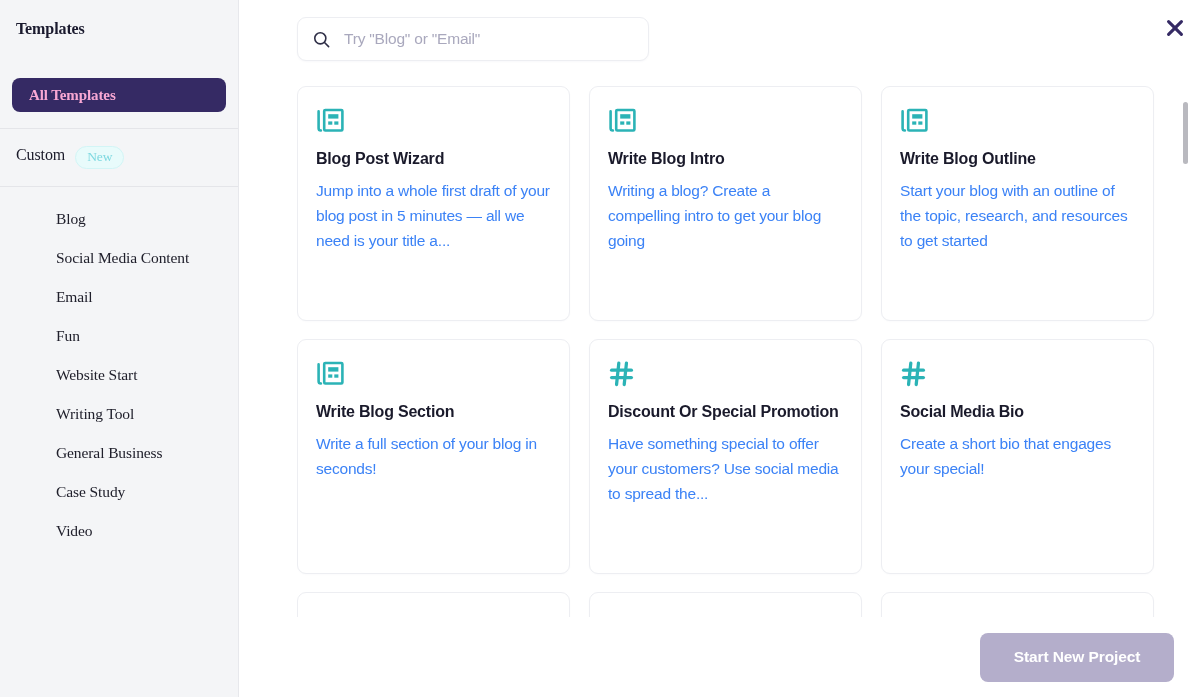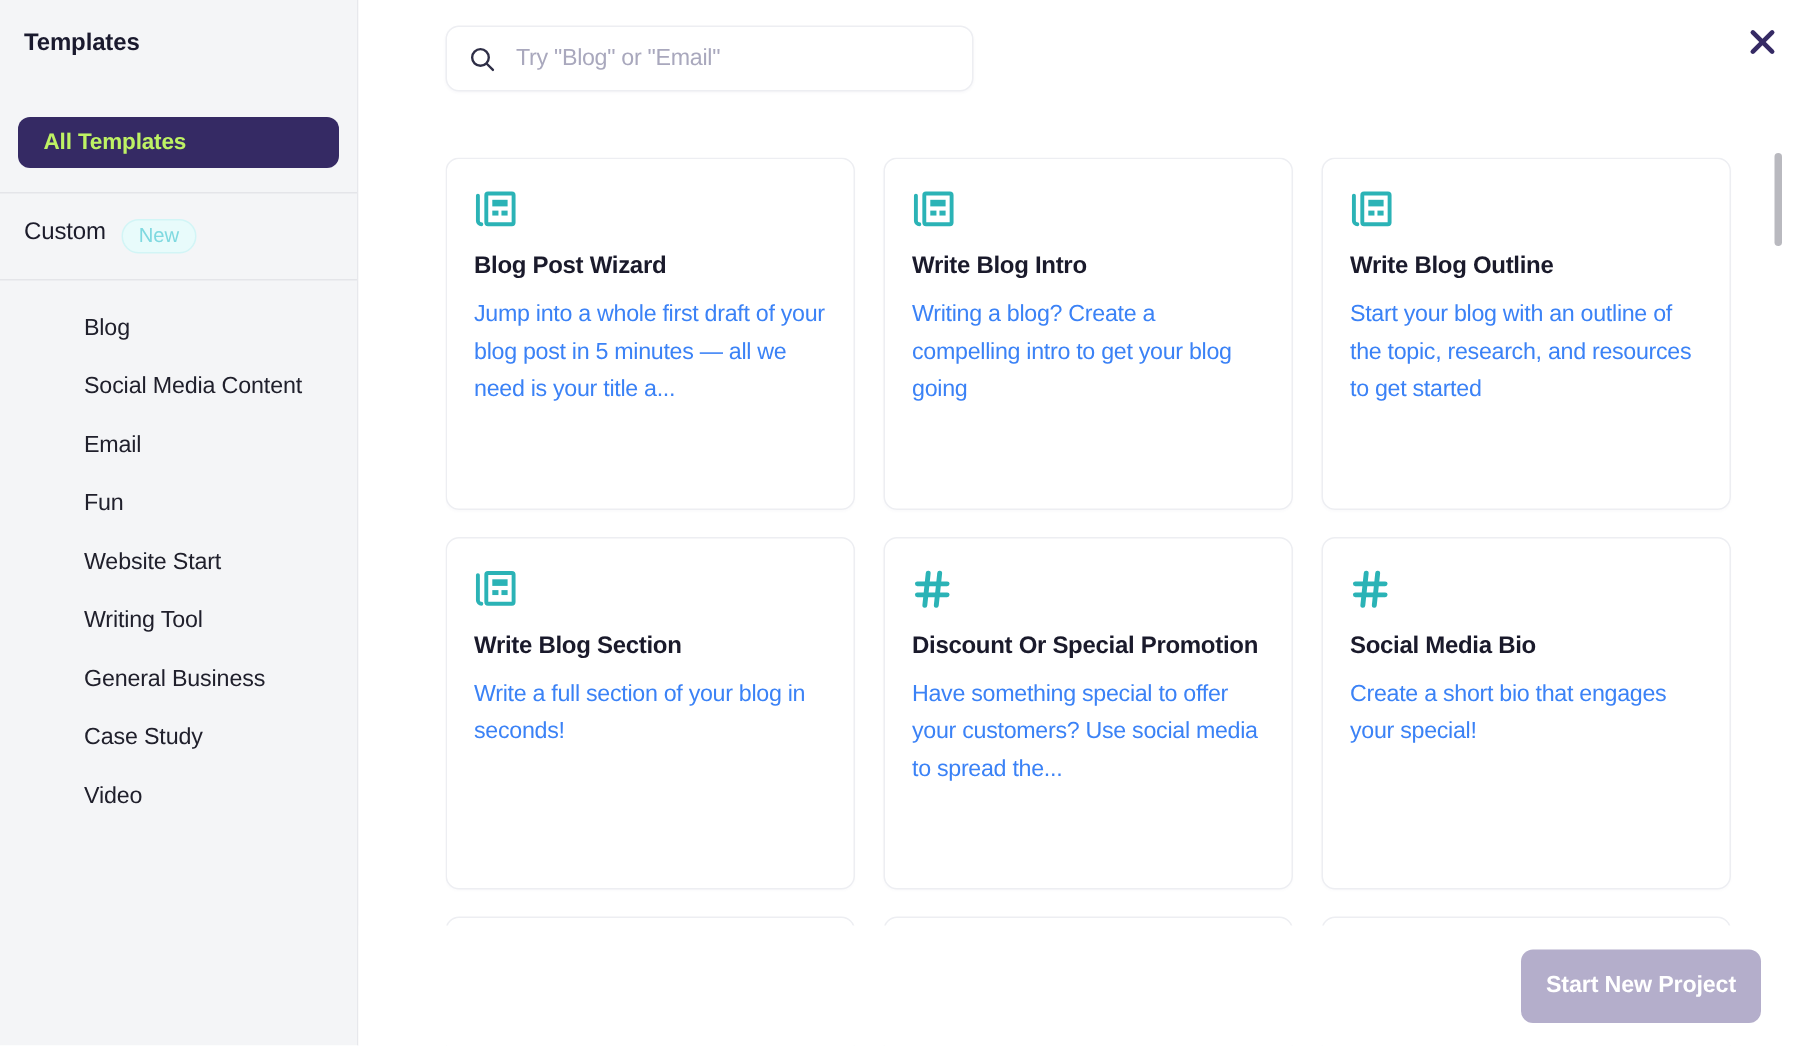--- a/index.html
+++ b/index.html
@@ -23,34 +23,35 @@
 
   
   .sidebar {
     width: 239px;
     height: 697px;
     background: #f4f5f7;
     border-right: 1px solid #e7e8ec;
     flex: 0 0 239px;
     position: relative;
     overflow: hidden;
+    font-family: Liberation Serif, serif;
   }
   .sidebar-title {
     font-size: 16px;
     font-weight: bold;
     color: #1a1a2e;
     padding: 20px 0 0 16px;
     letter-spacing: -0.1px;
   }
   .all-templates-wrap {
     padding: 40px 12px 0 12px;
   }
   .all-templates-btn {
     background: #352a64;
-    color: #bef264;
+    color: #f9a8d4;
     font-size: 15px;
     font-weight: bold;
     border-radius: 8px;
     padding: 11px 0 11px 17px;
     height: 34px;
     line-height: 12px;
     display: flex;
     align-items: center;
     cursor: pointer;
     letter-spacing: -0.1px;
@@ -152,21 +153,20 @@
   }
 
   
   .cards-viewport {
     position: absolute;
     top: 86px;
     left: 58px;
     right: 10px;
     bottom: 0;
     overflow: hidden;
-    margin-top: 19px;
   }
   .cards-grid {
     display: grid;
     grid-template-columns: repeat(3, 273px);
     column-gap: 19px;
     row-gap: 18px;
     padding-right: 35px;
   }
   .card {
     background: #ffffff;
@@ -232,21 +232,21 @@
     padding-right: 26px;
     z-index: 30;
   }
   .start-btn {
     background: #b4aecb;
     color: #ffffff;
     font-size: 15.5px;
     font-weight: bold;
     border: none;
     border-radius: 8px;
-    width: 160px;
+    width: 194px;
     height: 49px;
     cursor: pointer;
     font-family: "Liberation Sans", sans-serif;
     letter-spacing: -0.1px;
   }
 </style>
 </head>
 <body>
 
 <div id="app">

